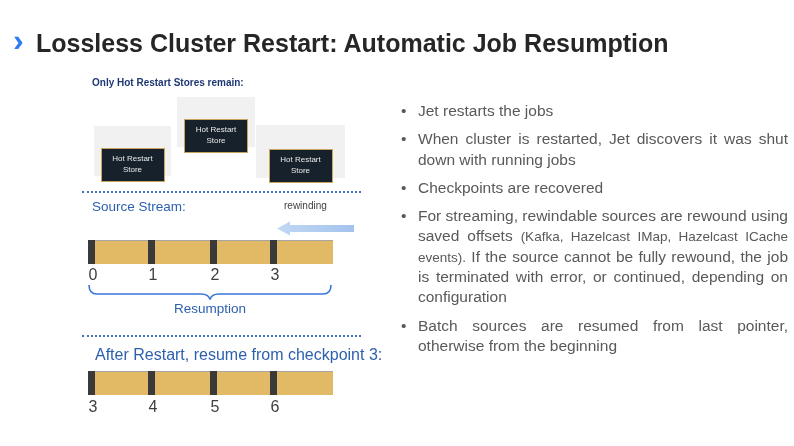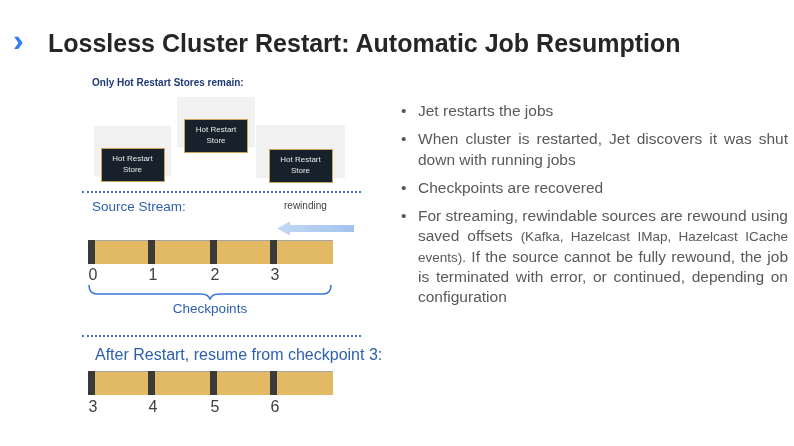--- a/index.html
+++ b/index.html
@@ -7,21 +7,21 @@
     position:relative; width:794px; height:446px; background:#ffffff;
     font-family:"Liberation Sans", sans-serif; overflow:hidden;
   }
 
   
   .chevron {
     position:absolute; left:13px; top:22px;
     font-size:32px; font-weight:bold; color:var(--accent-blue,#2e7cf6);
   }
   .title {
-    position:absolute; left:48px; top:29px; margin:0;
+    position:absolute; left:36px; top:29px; margin:0;
     font-size:25px; font-weight:bold; color:var(--title-text,#262626);
     white-space:nowrap;
   }
 
   
   .stores-heading {
     position:absolute; left:92px; top:77px;
     font-size:10px; font-weight:bold; color:var(--navy-heading,#1f3875);
   }
   .store-box {
@@ -130,21 +130,21 @@
   <div class="tick-labels labels1">
     <span class="tl0">0</span>
     <span class="tl1">1</span>
     <span class="tl2">2</span>
     <span class="tl3">3</span>
   </div>
 
   <svg class="brace" width="244" height="17" viewBox="0 0 244 17">
     <path d="M1,1 C1,8 4,10 9,10 L113,10 C118,10 121,11.5 122,15.5 C123,11.5 126,10 131,10 L235,10 C240,10 243,8 243,1" stroke-width="1.6" fill="none"></path>
   </svg>
-  <div class="checkpoints-label">Checkpoints</div>
+  <div class="checkpoints-label">Resumption</div>
 
   <div class="dotted-sep sep2"></div>
 
   <div class="after-restart-label">After Restart, resume from checkpoint 3:</div>
 
   <div class="bar bar2">
     <span class="tick t0"></span>
     <span class="tick t1"></span>
     <span class="tick t2"></span>
     <span class="tick t3"></span>
@@ -155,16 +155,17 @@
     <span class="tl2">5</span>
     <span class="tl3">6</span>
   </div>
 
   <section class="bullets">
     <ul>
       <li><span>Jet restarts the jobs</span></li>
       <li><span>When cluster is restarted, Jet discovers it was shut down with running jobs</span></li>
       <li><span>Checkpoints are recovered</span></li>
       <li><span>For streaming, rewindable sources are rewound using saved offsets </span><span class="small-text">(Kafka, Hazelcast IMap, Hazelcast ICache events).</span><span> If the source cannot be fully rewound, the job is terminated with error, or continued, depending on configuration</span></li>
+      <li><span>Batch sources are resumed from last pointer, otherwise from the beginning</span></li>
     </ul>
   </section>
 
 </div>
 
 </body></html>

